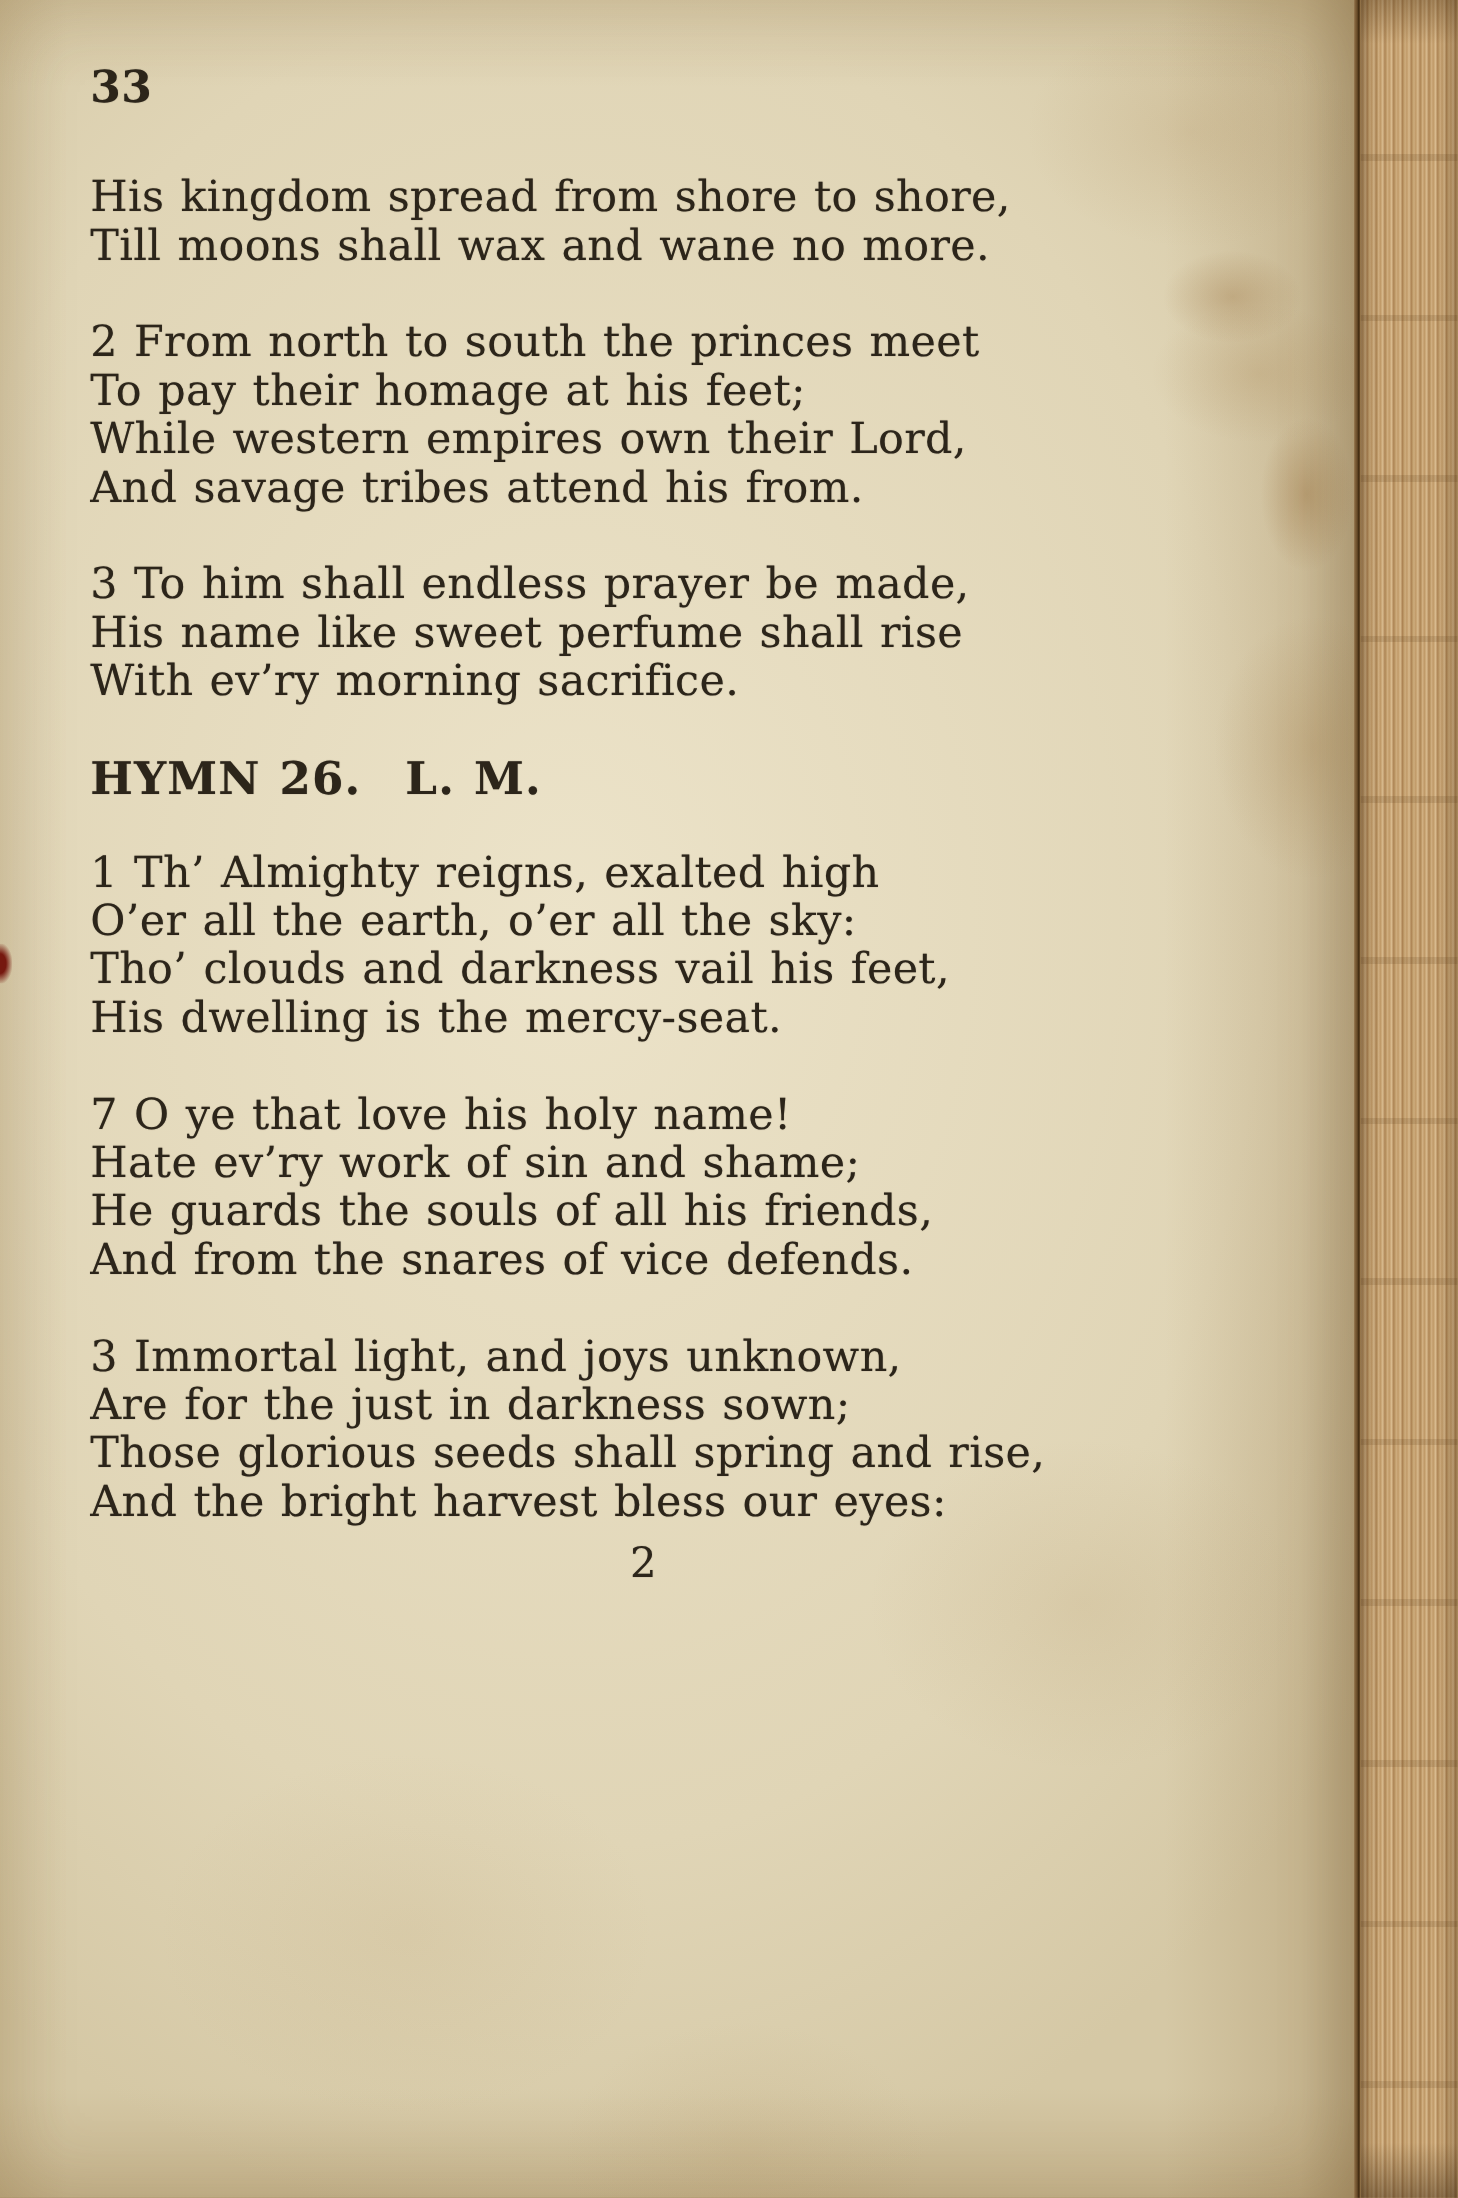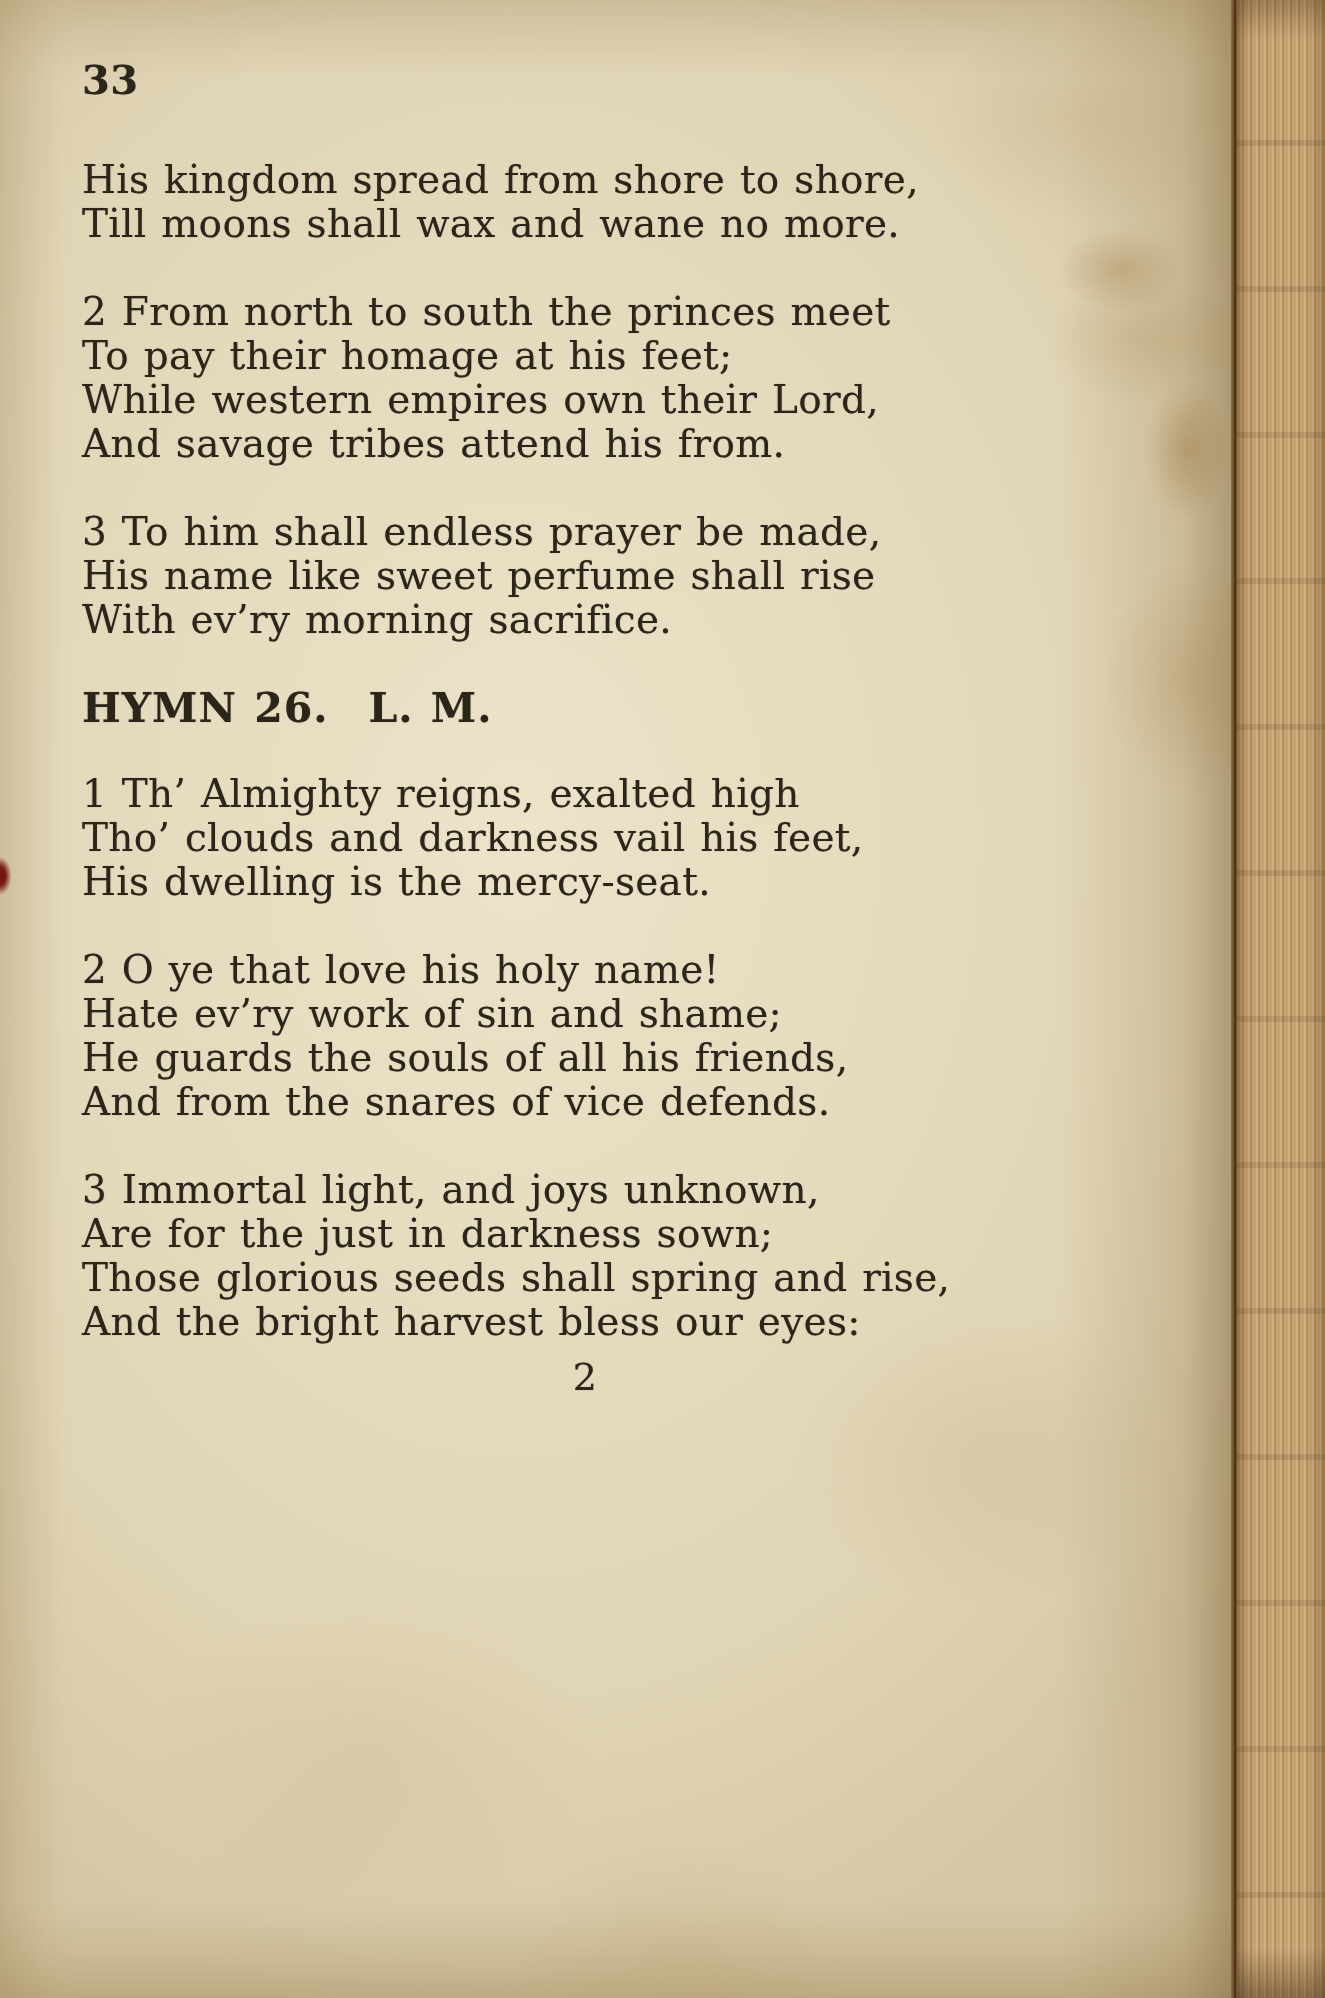--- a/index.html
+++ b/index.html
@@ -113,26 +113,27 @@
       <div class="line">His name like sweet perfume shall rise</div>
       <div class="line">With ev’ry morning sacrifice.</div>
     </div>
 
     <div class="heading">
       <span>HYMN 26.</span><span class="hgap"></span><span>L. M.</span>
     </div>
 
     <div class="stanza">
       <div class="line">1 Th’ Almighty reigns, exalted high</div>
+      <div class="line">O’er all the earth, o’er all the sky:</div>
       <div class="line">Tho’ clouds and darkness vail his feet,</div>
       <div class="line">His dwelling is the mercy-seat.</div>
     </div>
 
     <div class="stanza">
-      <div class="line">2 O ye that love his holy name!</div>
+      <div class="line">7 O ye that love his holy name!</div>
       <div class="line">Hate ev’ry work of sin and shame;</div>
       <div class="line">He guards the souls of all his friends,</div>
       <div class="line">And from the snares of vice defends.</div>
     </div>
 
     <div class="stanza" style="margin-bottom:11px">
       <div class="line">3 Immortal light, and joys unknown,</div>
       <div class="line">Are for the just in darkness sown;</div>
       <div class="line">Those glorious seeds shall spring and rise,</div>
       <div class="line">And the bright harvest bless our eyes:</div>

